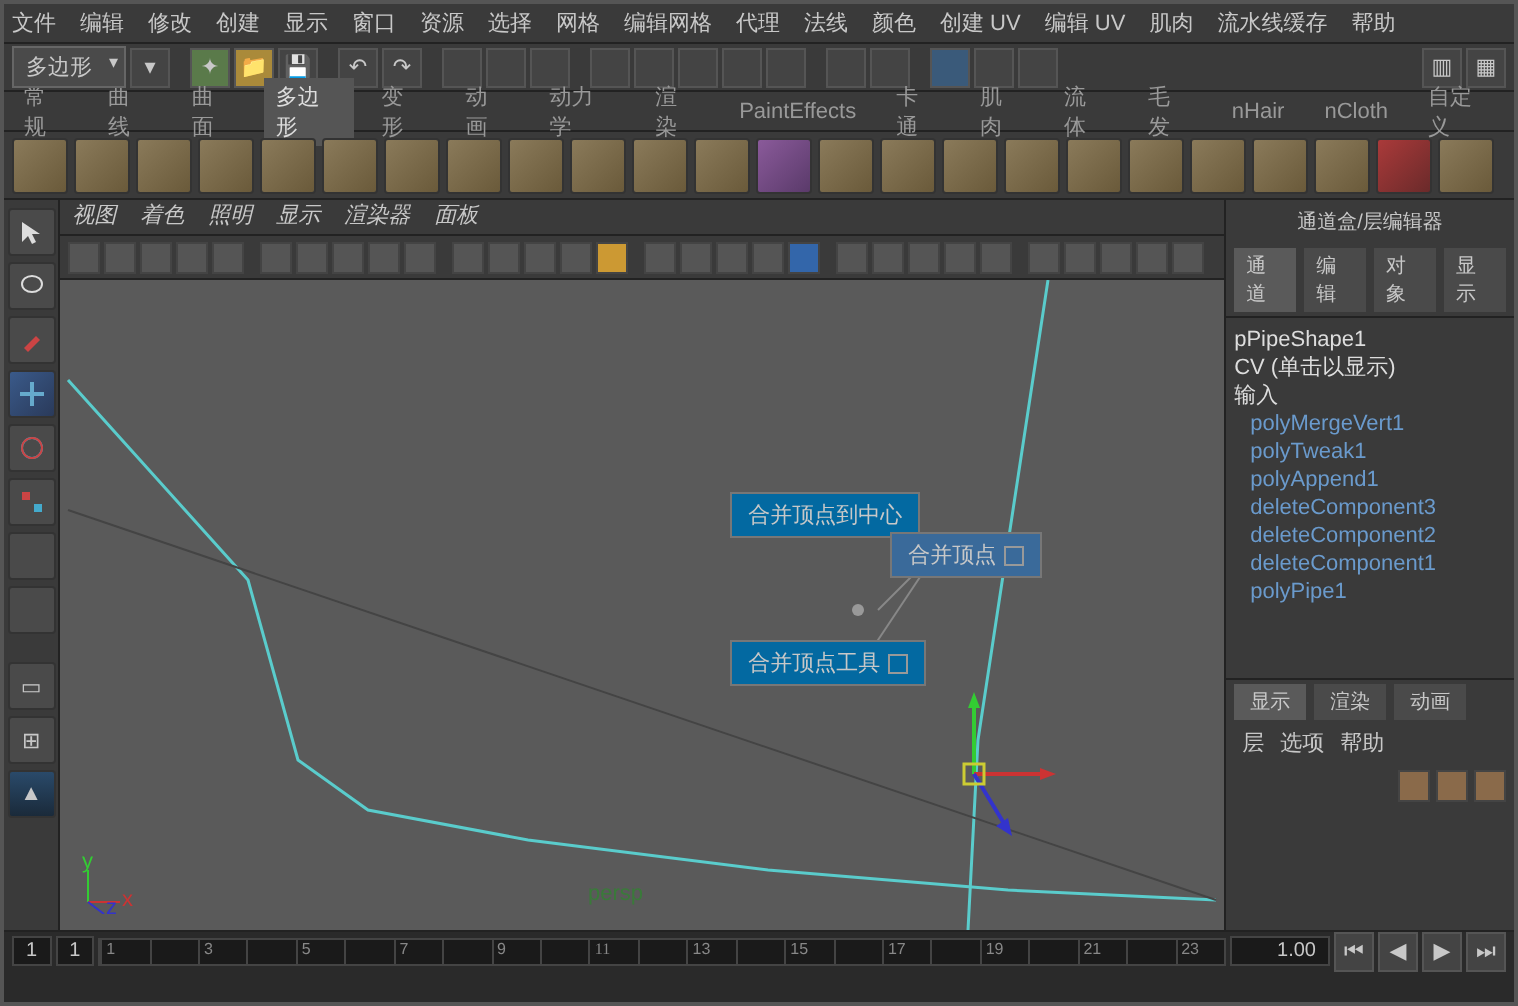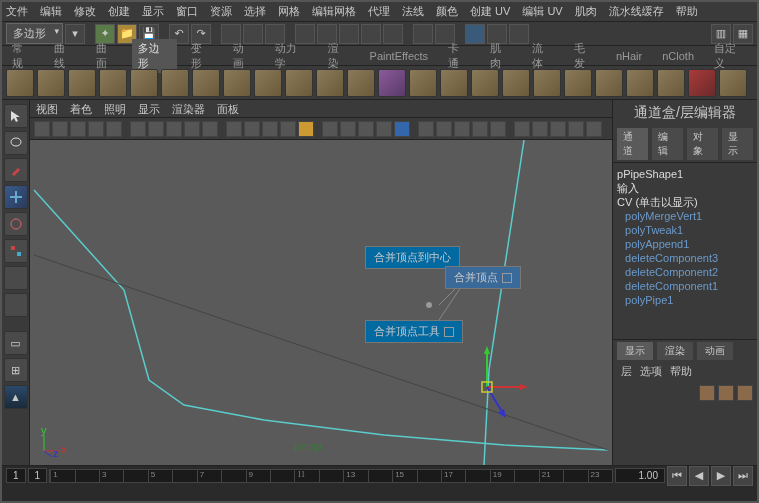--- a/index.html
+++ b/index.html
@@ -14,26 +14,26 @@
 .shelf-tabs span{color:#999;padding:2px 6px;cursor:pointer;}
 .shelf-tabs .active{background:#555;color:#ddd;}
 .shelf-icons{background:#3a3a3a;height:34px;display:flex;align-items:center;padding:2px 4px;gap:3px;border-bottom:1px solid #222;}
 .shelf-icon{width:28px;height:28px;background:linear-gradient(135deg,#8a7a5a,#6a5a3a);border:1px solid #333;border-radius:2px;cursor:pointer;}
 .shelf-icon.purple{background:linear-gradient(135deg,#8a5a9a,#5a3a6a);}
 .shelf-icon.red{background:linear-gradient(135deg,#aa3a3a,#6a2a2a);}
 .body-row{display:flex;height:365px;}
 .left-tools{width:30px;background:#3a3a3a;border-right:1px solid #222;display:flex;flex-direction:column;align-items:center;padding-top:4px;gap:3px;}
 .tool{width:24px;height:24px;border:1px solid #333;border-radius:2px;cursor:pointer;display:flex;align-items:center;justify-content:center;}
 .viewport-area{flex:1;display:flex;flex-direction:column;background:#3a3a3a;}
-.panel-menu{height:18px;display:flex;align-items:flex-end;padding:0 6px;gap:12px;background:#3a3a3a;border-bottom:1px solid #222;}
+.panel-menu{height:18px;display:flex;align-items:flex-start;padding:0 6px;gap:12px;background:#3a3a3a;border-bottom:1px solid #222;font-style:italic;}
 .panel-toolbar{height:22px;display:flex;align-items:center;padding:0 4px;gap:2px;background:#3a3a3a;border-bottom:1px solid #222;}
 .mini-icon{width:16px;height:16px;background:#555;border:1px solid #444;cursor:pointer;}
 .viewport{flex:1;background:#5a5a5a;position:relative;overflow:hidden;}
 .right-panel{width:155px;background:#3a3a3a;border-left:1px solid #222;display:flex;flex-direction:column;}
-.right-title{text-align:center;padding:4px;font-size:14px;}
+.right-title{text-align:center;padding:4px;font-size:10px;}
 .right-tabs{display:flex;gap:4px;padding:2px 4px;border-bottom:1px solid #222;}
 .right-tabs span{padding:2px 6px;background:#4a4a4a;cursor:pointer;font-size:10px;}
 .right-tabs .active{background:#5a5a5a;}
 .channel-list{padding:4px;flex:1;font-size:10px;line-height:14px;}
 .channel-list .hist{padding-left:8px;color:#6a9acc;cursor:pointer;}
 .layer-section{border-top:1px solid #222;}
 .layer-tabs{display:flex;gap:4px;padding:2px 4px;}
 .layer-tabs span{padding:2px 8px;background:#4a4a4a;cursor:pointer;font-size:10px;}
 .layer-tabs .active{background:#5a5a5a;}
 .layer-sub{display:flex;gap:8px;padding:2px 8px;font-size:10px;align-items:center;}
@@ -282,22 +282,22 @@
   <div class="right-panel">
     <div class="right-title">通道盒/层编辑器</div>
     <div class="right-tabs">
         <span class="active">通道</span>
         <span>编辑</span>
         <span>对象</span>
         <span>显示</span>
       </div>
     <div class="channel-list">
       <div style="color:#ddd">pPipeShape1</div>
+      <div style="color:#ddd">CV (单击以显示)</div>
       <div style="color:#ddd">输入</div>
-      <div style="color:#ddd">CV (单击以显示)</div>
       <div>
           <div class="hist">polyMergeVert1</div>
           <div class="hist">polyTweak1</div>
           <div class="hist">polyAppend1</div>
           <div class="hist">deleteComponent3</div>
           <div class="hist">deleteComponent2</div>
           <div class="hist">deleteComponent1</div>
           <div class="hist">polyPipe1</div>
         </div>
     </div>

